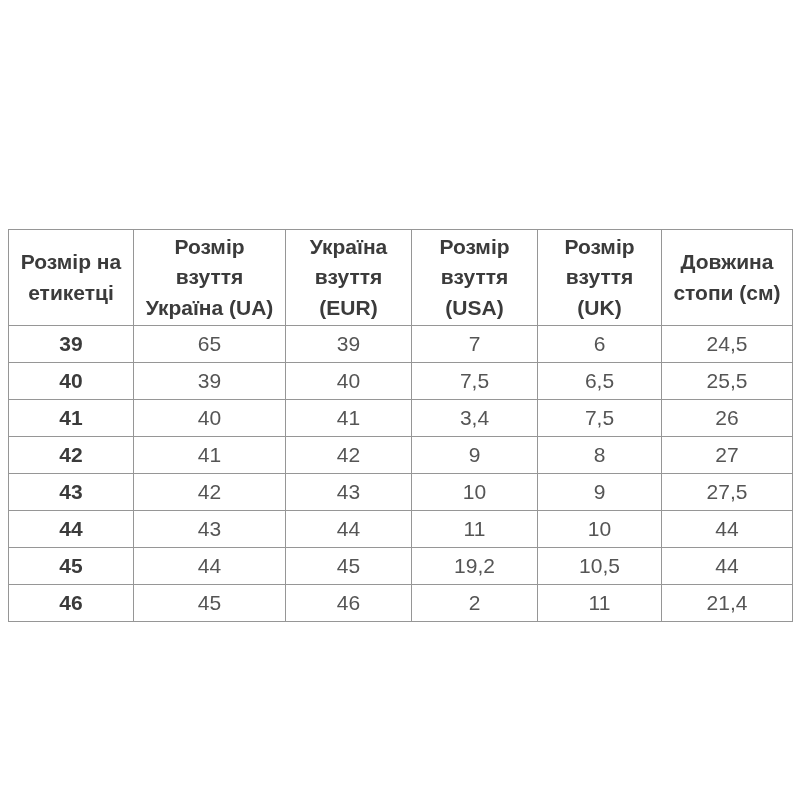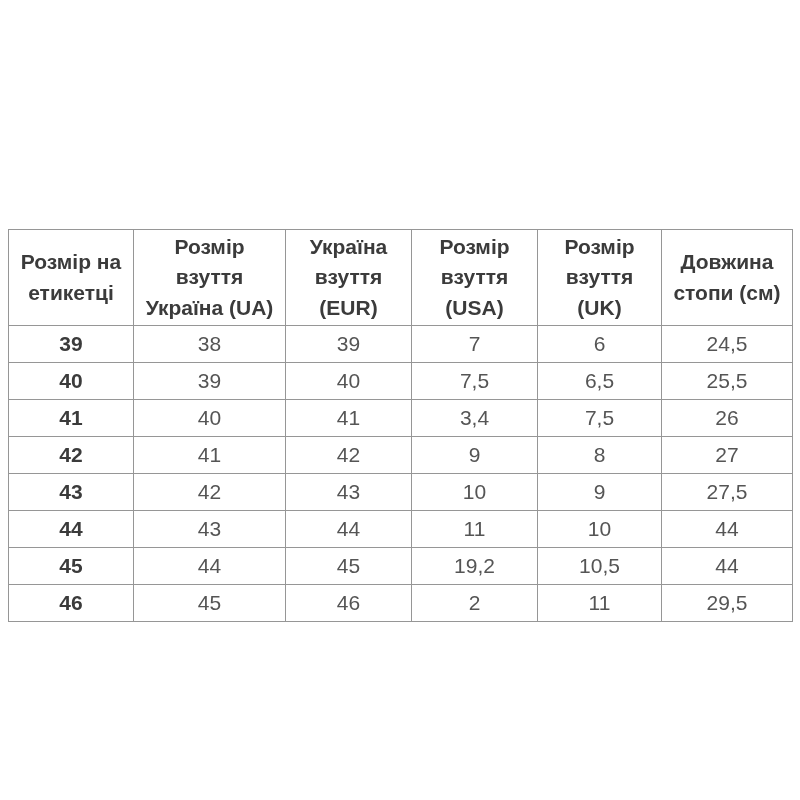--- a/index.html
+++ b/index.html
@@ -69,21 +69,21 @@
         <th>Розмір взуття Україна (UA)</th>
         <th>Україна взуття (EUR)</th>
         <th>Розмір взуття (USA)</th>
         <th>Розмір взуття (UK)</th>
         <th>Довжина стопи (см)</th>
       </tr>
     </thead>
     <tbody id="table-body">
         <tr>
           <td class="label-col">39</td>
-          <td>38</td>
+          <td>65</td>
           <td>39</td>
           <td>7</td>
           <td>6</td>
           <td>24,5</td>
         </tr>
         <tr>
           <td class="label-col">40</td>
           <td>39</td>
           <td>40</td>
           <td>7,5</td>
@@ -129,17 +129,17 @@
           <td>19,2</td>
           <td>10,5</td>
           <td>44</td>
         </tr>
         <tr>
           <td class="label-col">46</td>
           <td>45</td>
           <td>46</td>
           <td>2</td>
           <td>11</td>
-          <td>29,5</td>
+          <td>21,4</td>
         </tr>
       </tbody>
   </table>
 </div>
 
 </body></html>

